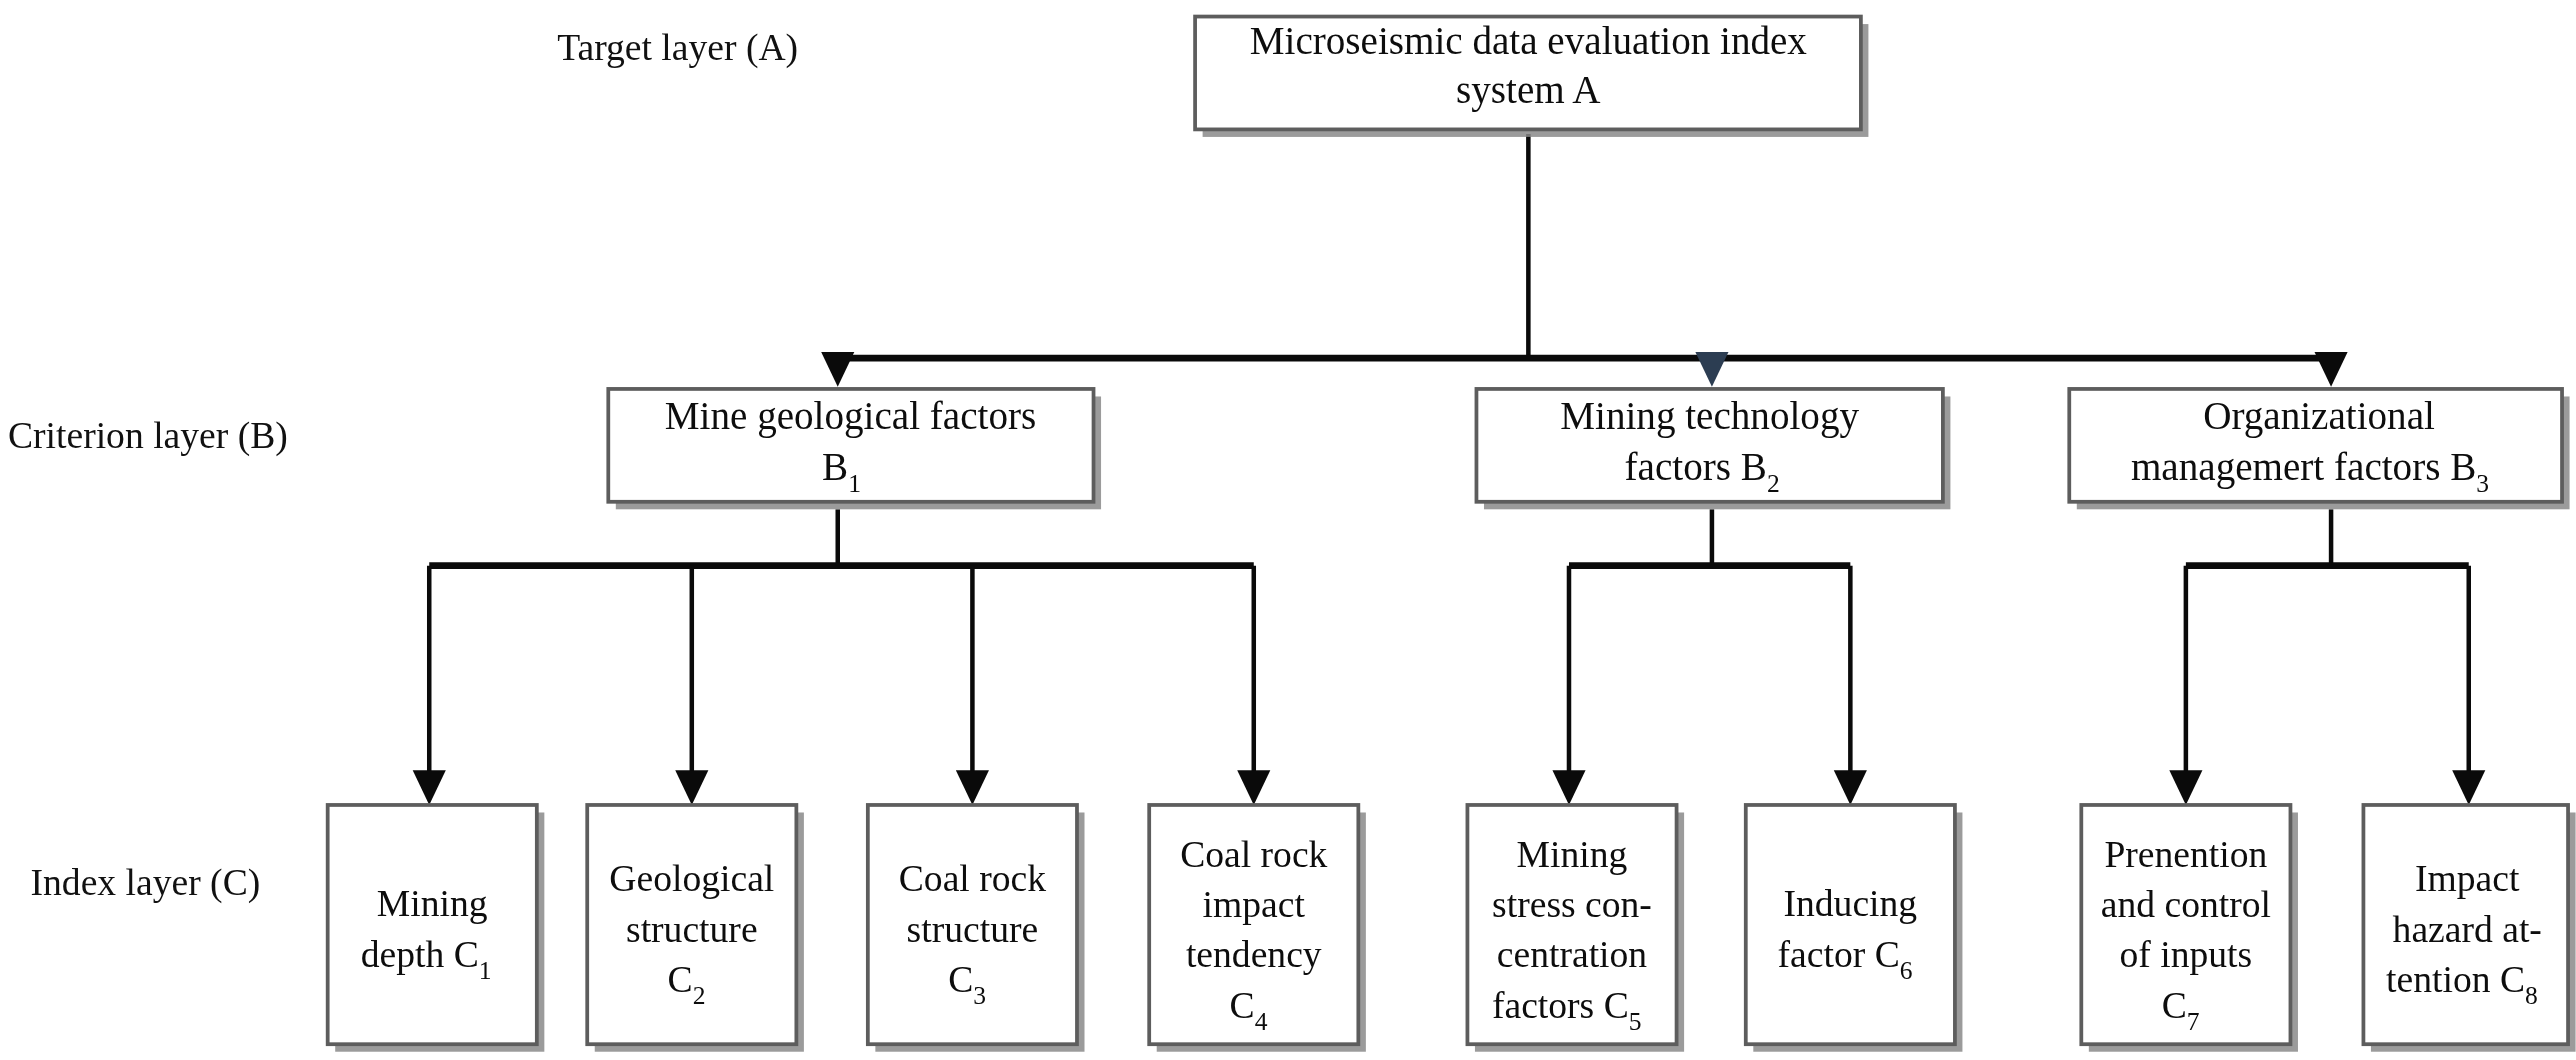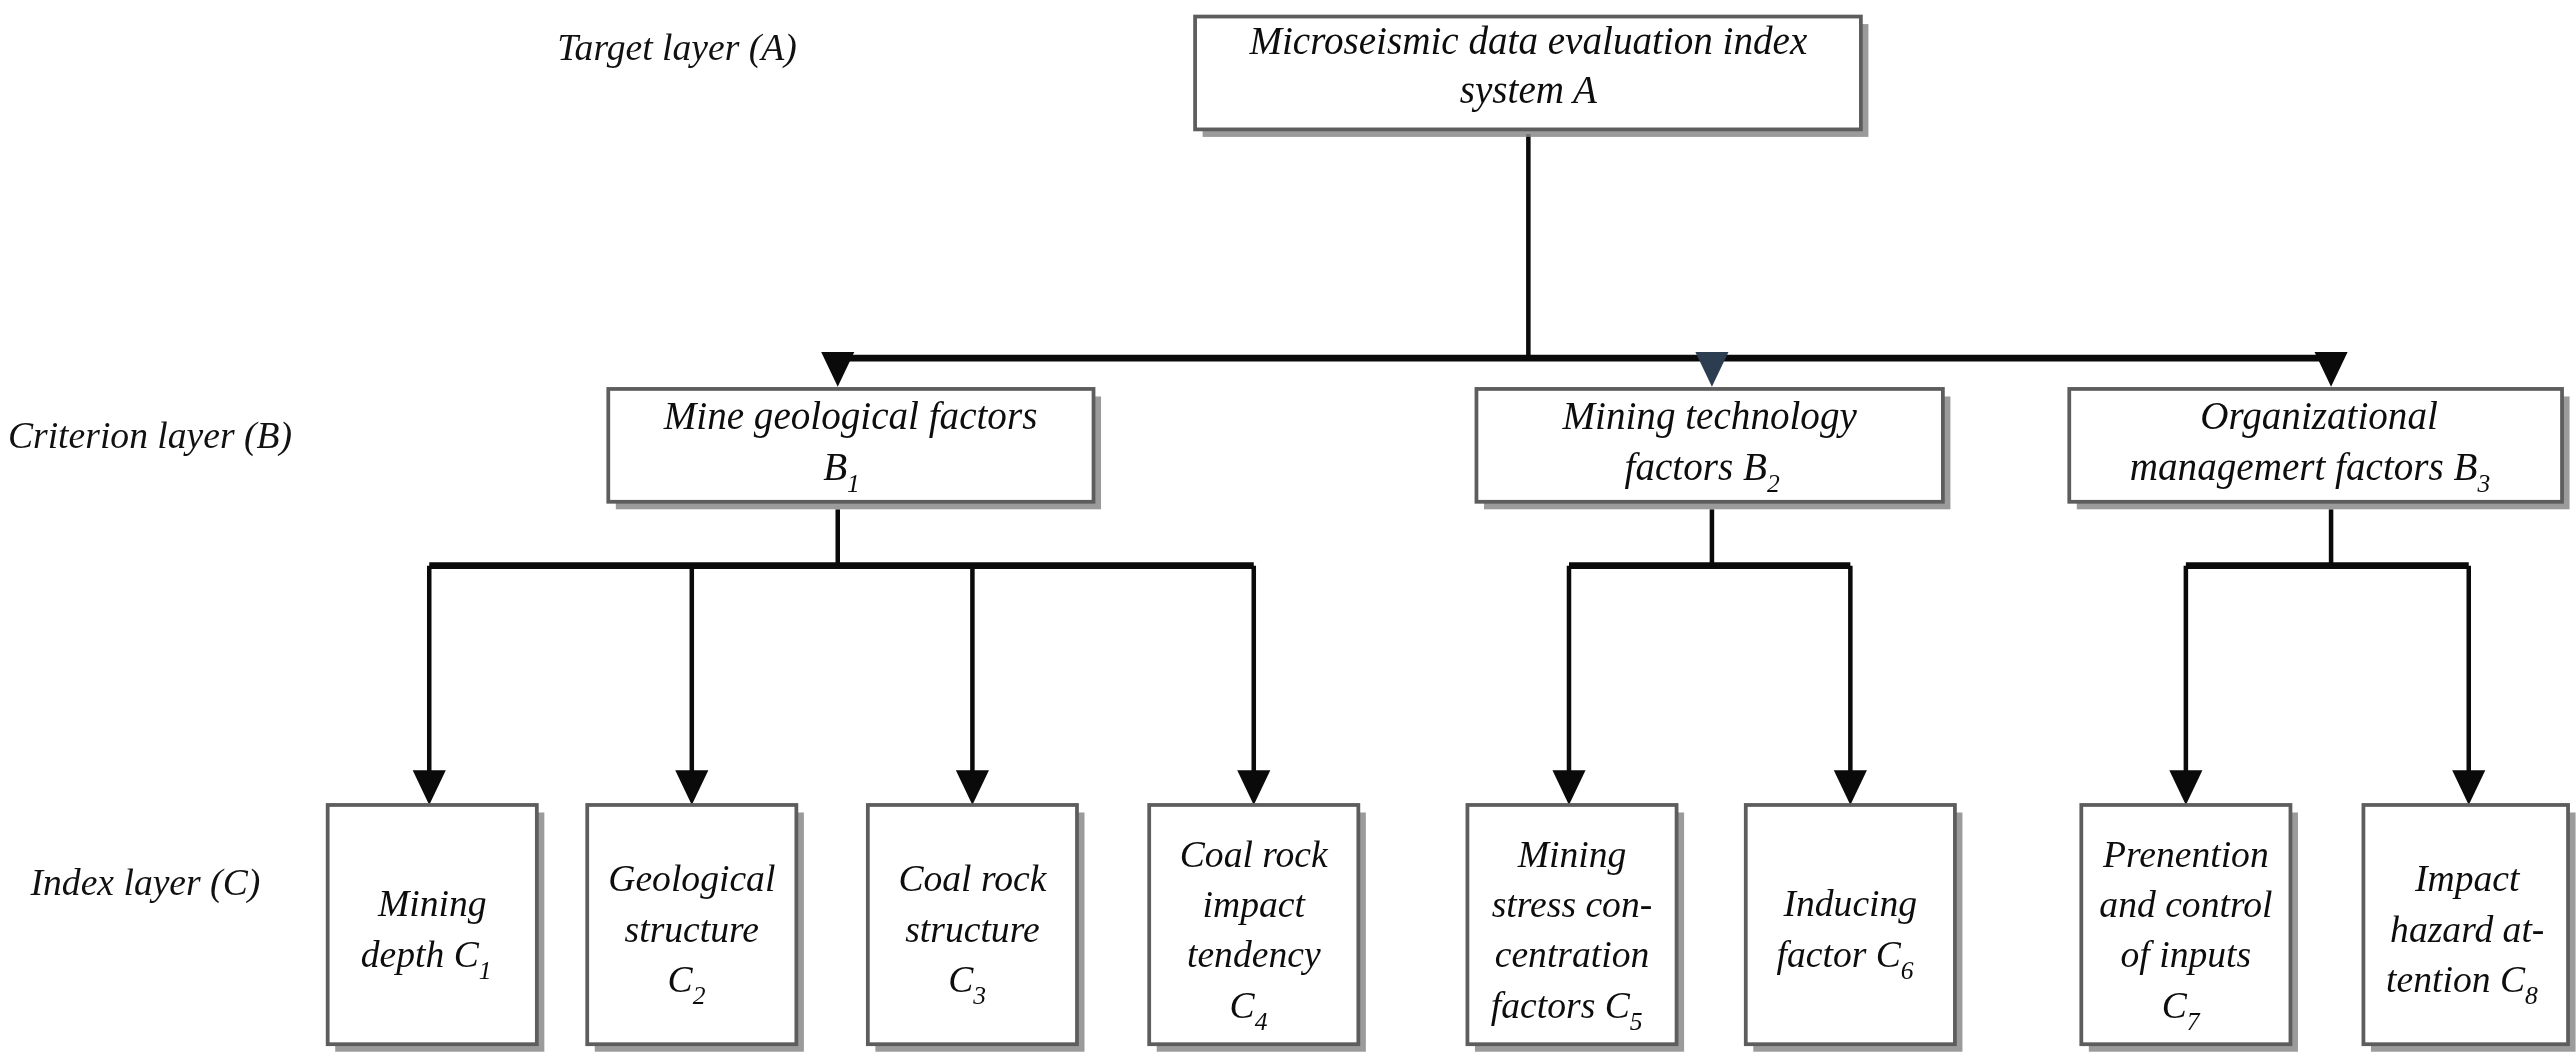--- a/index.html
+++ b/index.html
@@ -10,21 +10,20 @@
   }
   body {
     font-family: "Liberation Serif", "DejaVu Serif", serif;
   }
   #stage {
     position: relative;
     width: 2576px;
     height: 1060px;
     background: #ffffff;
     overflow: hidden;
-    font-style: italic;
   }
   #diagram {
     position: absolute;
     top: 0;
     left: 0;
     width: 2576px;
     height: 1060px;
   }
   
   .layer-label {

